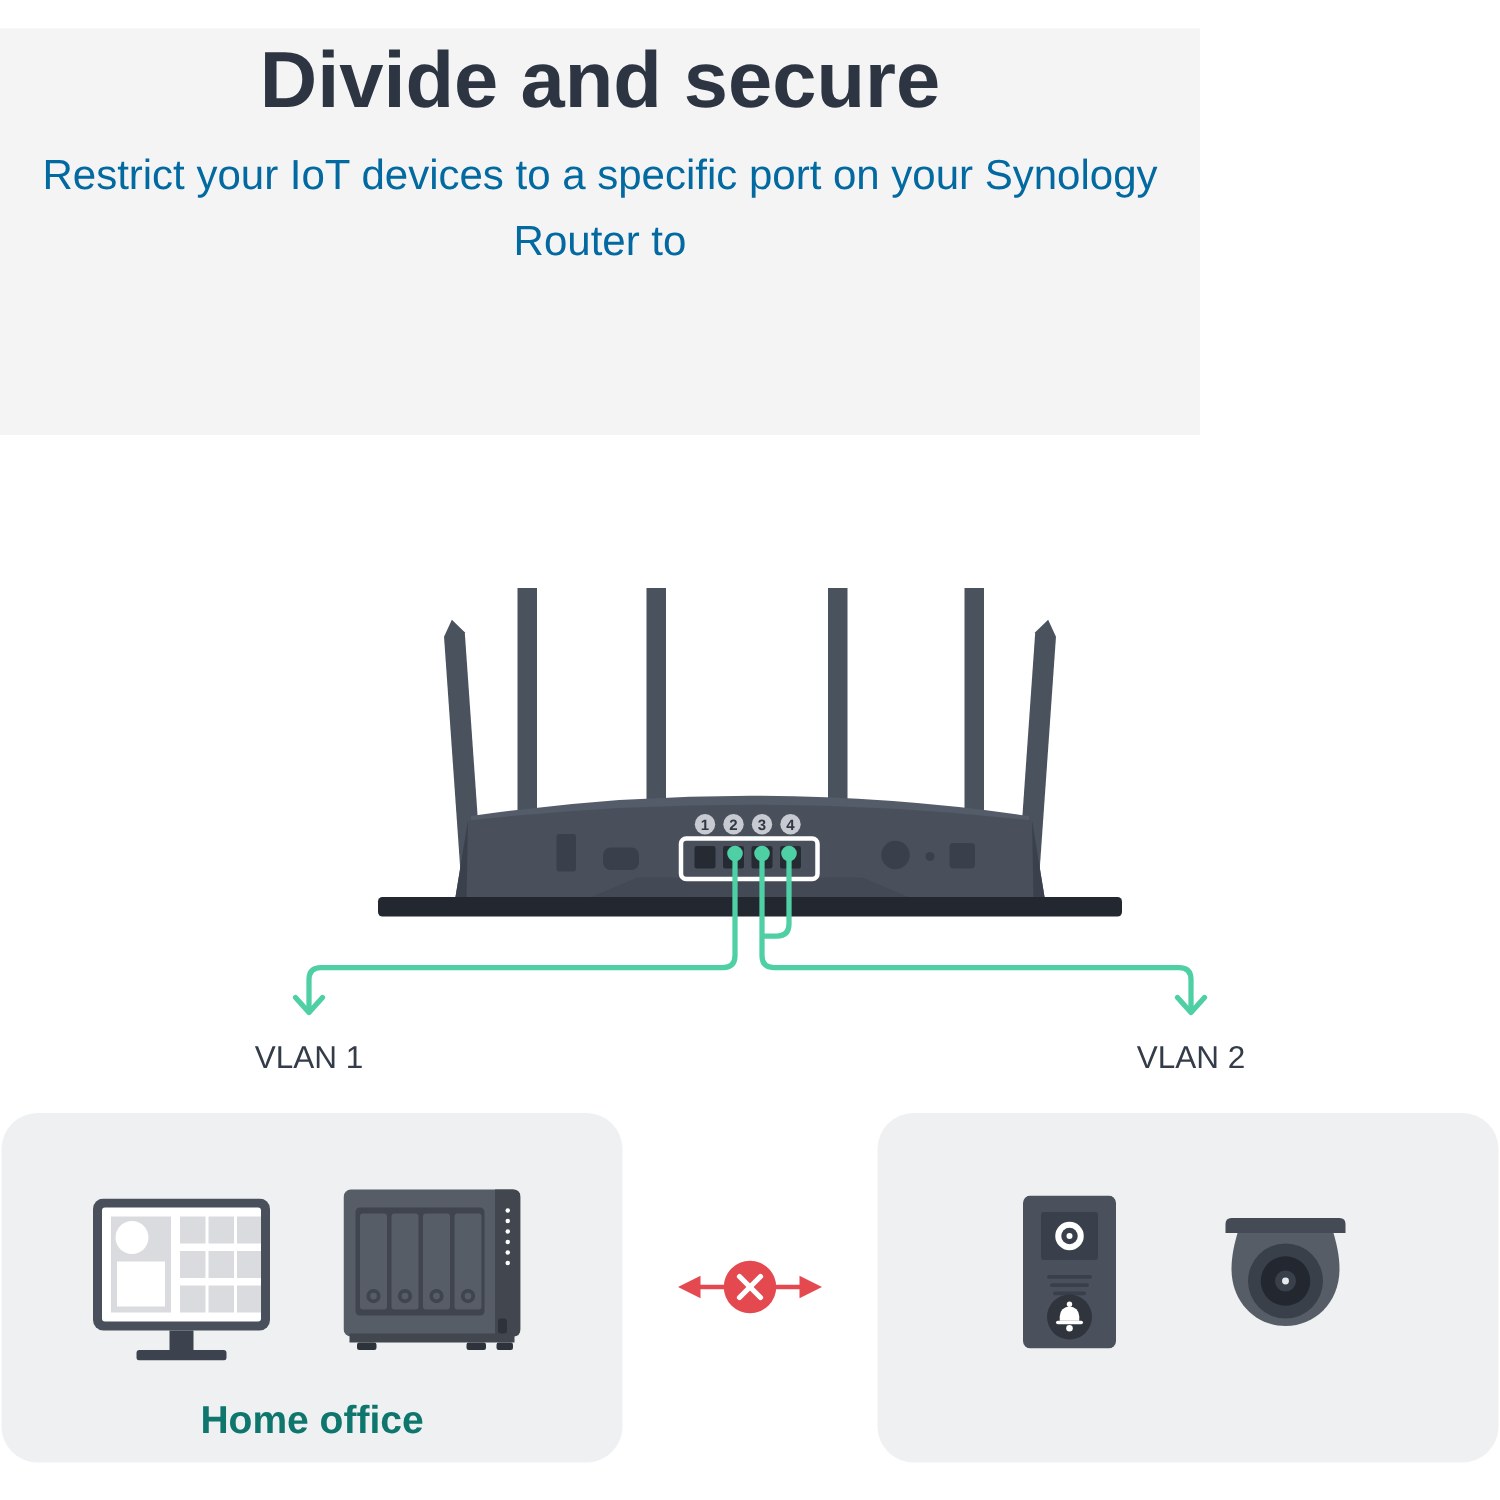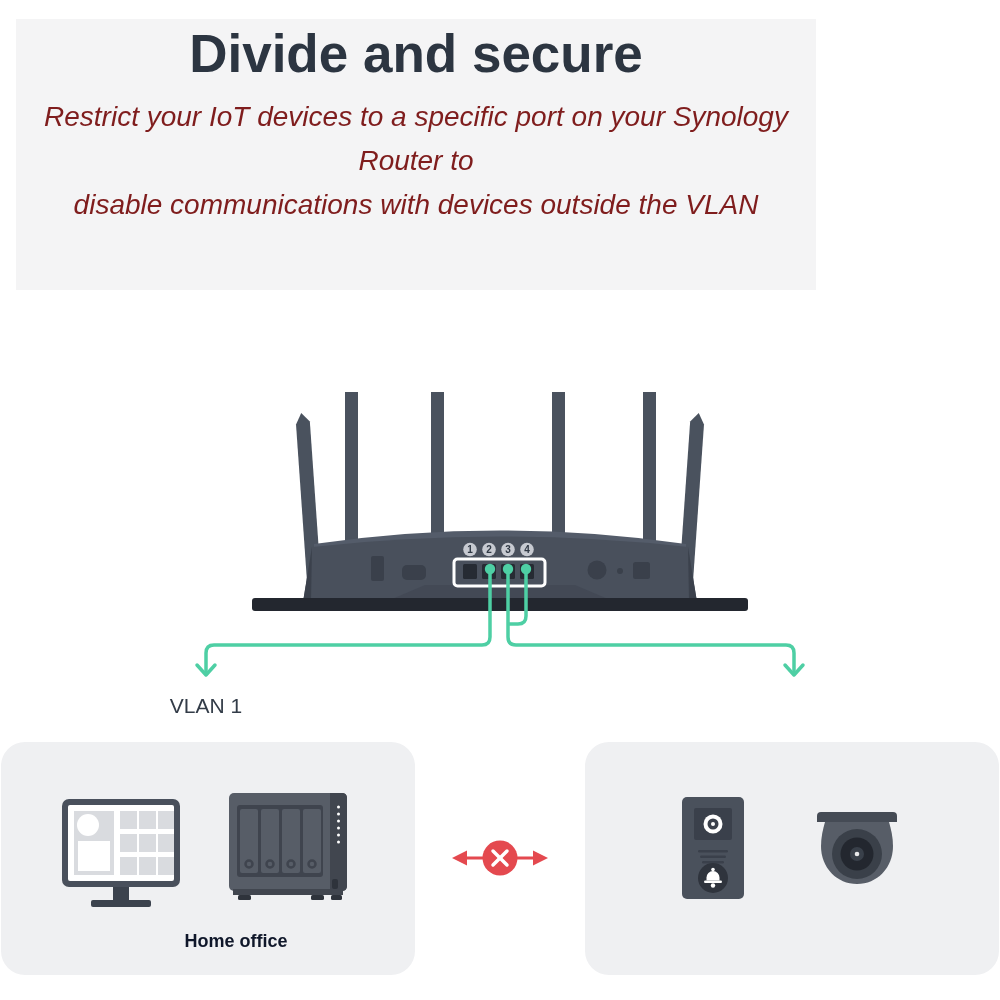--- a/index.html
+++ b/index.html
@@ -1,50 +1,49 @@
 <!DOCTYPE html>
 <html><head>
 <meta charset="utf-8">
 <style>
   html,body{margin:0;padding:0;}
   body{width:1000px;height:1000px;background:#ffffff;font-family:"Liberation Sans",sans-serif;}
   .page{position:relative;width:1000px;height:1000px;overflow:hidden;background:#ffffff;}
 
   
-  .header{position:absolute;left:0;top:19px;width:800px;height:271px;background:#F4F4F5;text-align:center;margin-left:16px;}
+  .header{position:absolute;left:0;top:19px;width:800px;height:271px;background:#F4F4F5;text-align:center;}
   .header h1{margin:0;padding-top:4px;font-size:53px;line-height:62px;font-weight:bold;color:#2C3541;letter-spacing:0px;}
-  .subtitle{margin-top:10px;font-size:28px;line-height:44px;font-weight:400;color:#7f1d1d;font-style:italic;}
+  .subtitle{margin-top:10px;font-size:28px;line-height:44px;font-weight:400;color:#0369a1;}
 
   
   .router-svg{position:absolute;left:0;top:380px;width:1000px;height:335px;}
 
   
   .vlan-label{position:absolute;top:693px;width:220px;text-align:center;font-size:21px;line-height:26px;font-weight:normal;color:#333C48;}
   .vlan1{left:96px;}
   .vlan2{left:684px;}
 
   
   .card{position:absolute;top:742px;width:414px;height:233px;background:#EFF0F2;border-radius:24px;}
   .card-left{left:1px;}
   .card-right{left:585px;}
-  .card-label{position:absolute;top:189px;left:0;width:100%;text-align:center;font-size:18px;font-weight:bold;color:#0f172a;margin-left:28px;}
+  .card-label{position:absolute;top:189px;left:0;width:100%;text-align:center;font-size:26px;font-weight:bold;color:#0f766e;}
   .icon{position:absolute;}
 
   .blocked-svg{position:absolute;left:440px;top:826px;width:120px;height:64px;}
 </style>
 </head>
 <body>
 
 <div class="page">
 
   <section class="header">
     <h1>Divide and secure</h1>
     <div class="subtitle">
       <div>Restrict your IoT devices to a specific port on your Synology Router to</div>
-      <div>disable communications with devices outside the VLAN</div>
     </div>
   </section>
 
   <svg class="router-svg" viewBox="0 0 1000 335">
 
     <g fill="#4A525E">
       <rect x="345" y="12" width="13" height="170"></rect>
       <rect x="431" y="12" width="13" height="170"></rect>
       <rect x="552" y="12" width="13" height="170"></rect>
       <rect x="643" y="12" width="13" height="170"></rect>
@@ -94,20 +93,21 @@
       <circle cx="526" cy="189" r="5.2" fill="#4ECFA4" stroke="none"></circle>
       <path d="M490,193 V257 Q490,265 482,265 H214 Q206,265 206,273 V293"></path>
       <path d="M508,193 V257 Q508,265 516,265 H786 Q794,265 794,273 V293"></path>
       <path d="M526,193 V236 Q526,244 518,244 H509"></path>
       <polyline points="197,285 206,295 215,285"></polyline>
       <polyline points="785,285 794,295 803,285"></polyline>
     </g>
   </svg>
 
   <div class="vlan-label vlan1">VLAN 1</div>
+  <div class="vlan-label vlan2">VLAN 2</div>
 
   <div class="card card-left">
 
     <svg class="icon" style="left:61px;top:57px;" width="118" height="108" viewBox="0 0 118 108">
       <rect x="0" y="0" width="118" height="88" rx="7" fill="#49505C"></rect>
       <rect x="6" y="6" width="106" height="76" rx="2" fill="#FFFFFF"></rect>
       <rect x="12" y="12" width="40" height="64" fill="#D9DBDF"></rect>
       <circle cx="26" cy="26" r="11" fill="#FFFFFF"></circle>
       <rect x="16" y="42" width="32" height="30" fill="#FFFFFF"></rect>
       <g fill="#D9DBDF">

